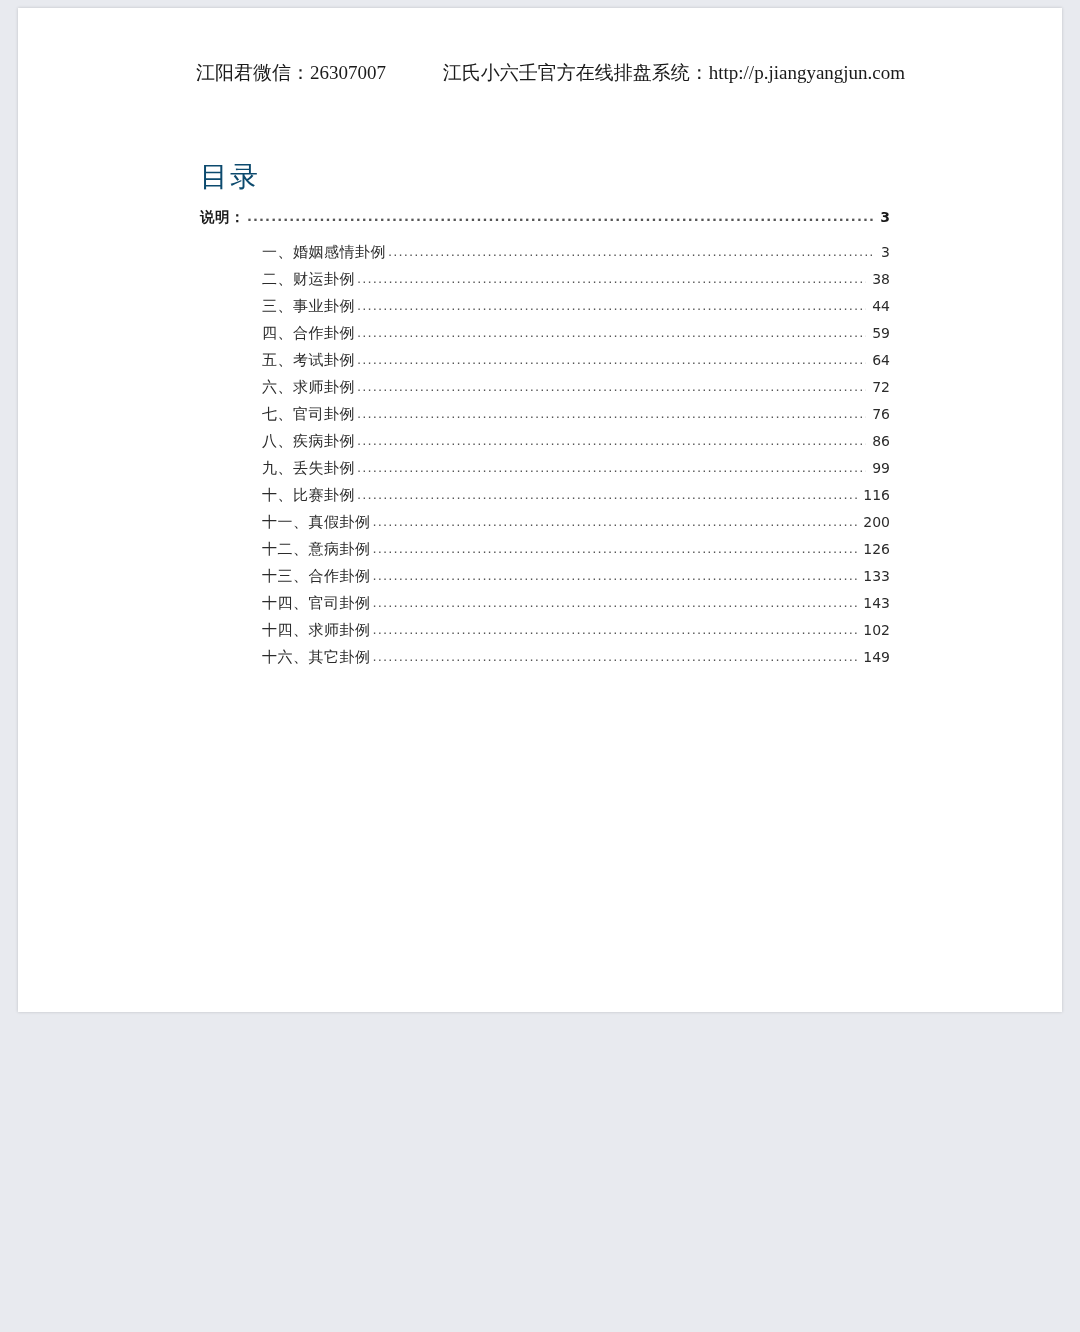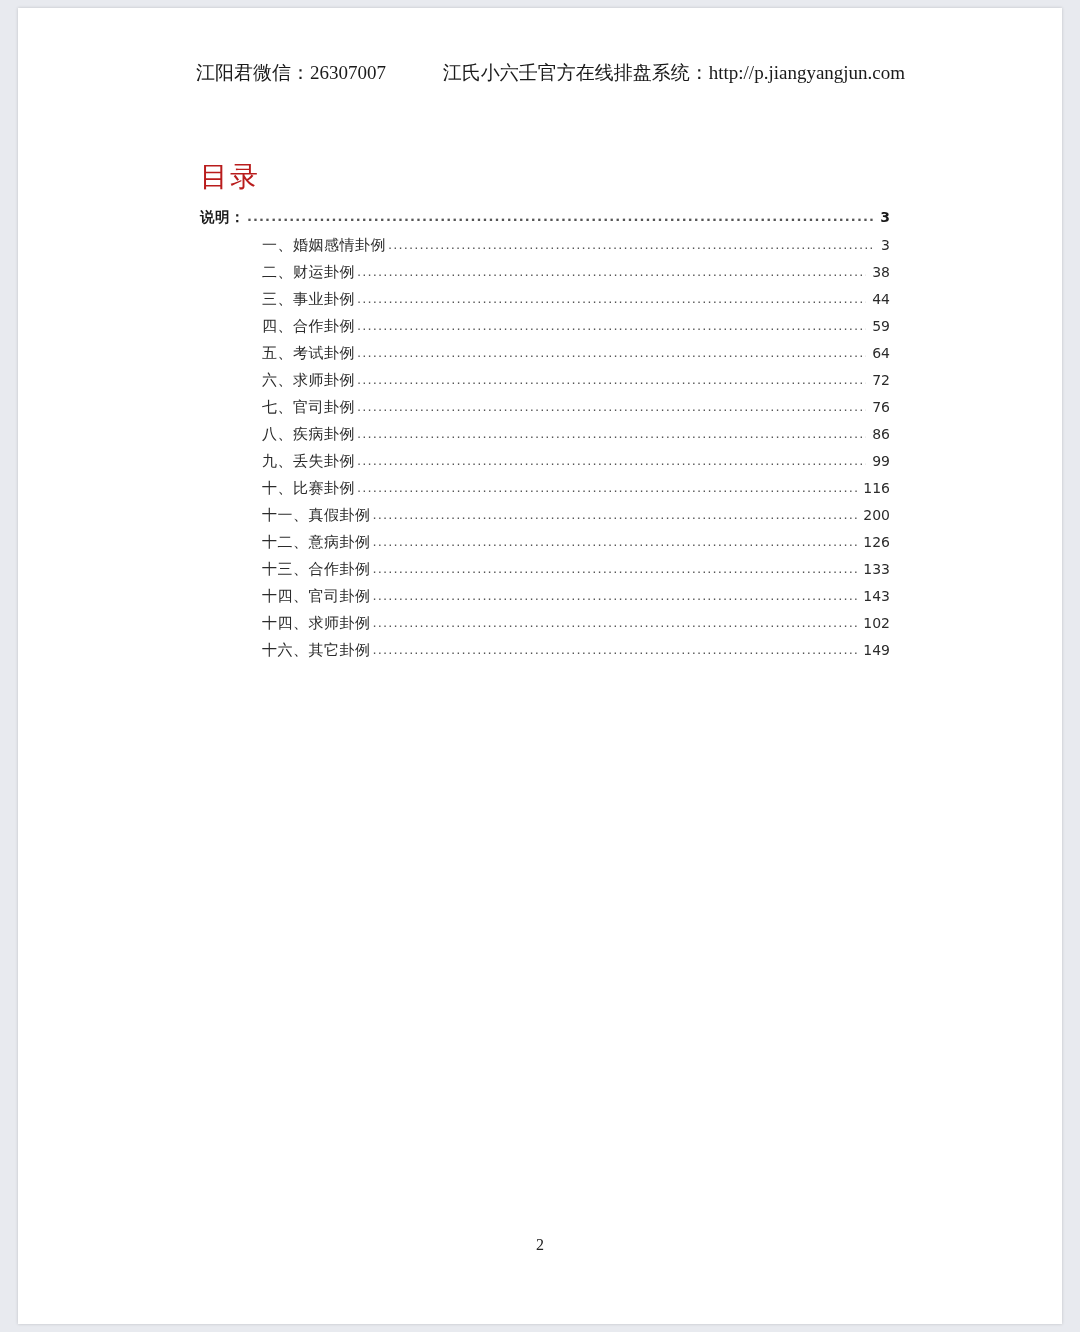--- a/index.html
+++ b/index.html
@@ -10,21 +10,21 @@
   body {
     width: 1080px;
     height: 1332px;
     font-family: "Liberation Serif", serif;
   }
   .page {
     position: absolute;
     left: 18px;
     top: 8px;
     width: 1044px;
-    height: 1316px;
+    height: 1004px;
     background: #ffffff;
     box-shadow: 0 0 3px rgba(0,0,0,0.18);
     overflow: hidden;
   }
   .header {
     position: absolute;
     top: 52px;
     left: 0;
     width: 100%;
     text-align: left;
@@ -38,21 +38,21 @@
   }
   .header .hdr-right {
     display: inline-block;
     margin-left: 52px;
   }
   .toc-title {
     position: absolute;
     top: 150px;
     left: 182px;
     font-size: 28px;
-    color: #b91c1c;
+    color: #0c4a6e;
     letter-spacing: 2px;
     font-family: "DejaVu Sans", sans-serif;
     font-weight: normal;
   }
   .toc {
     position: absolute;
     top: 196px;
     left: 182px;
     width: 690px;
   }
@@ -61,21 +61,21 @@
     align-items: baseline;
     font-size: 15px;
     line-height: 26px;
     color: #2c2c2c;
     font-family: "DejaVu Sans", sans-serif;
   }
   .toc-row.level0 {
     font-weight: bold;
     font-size: 14.5px;
     color: #1b1b1b;
-    margin-bottom: 1px;
+    margin-bottom: 8px;
   }
   .toc-row.level1 {
     padding-left: 62px;
     font-weight: normal;
     font-size: 15px;
     color: #2b2b2b;
   }
   .toc-label {
     white-space: nowrap;
     letter-spacing: 0.5px;

